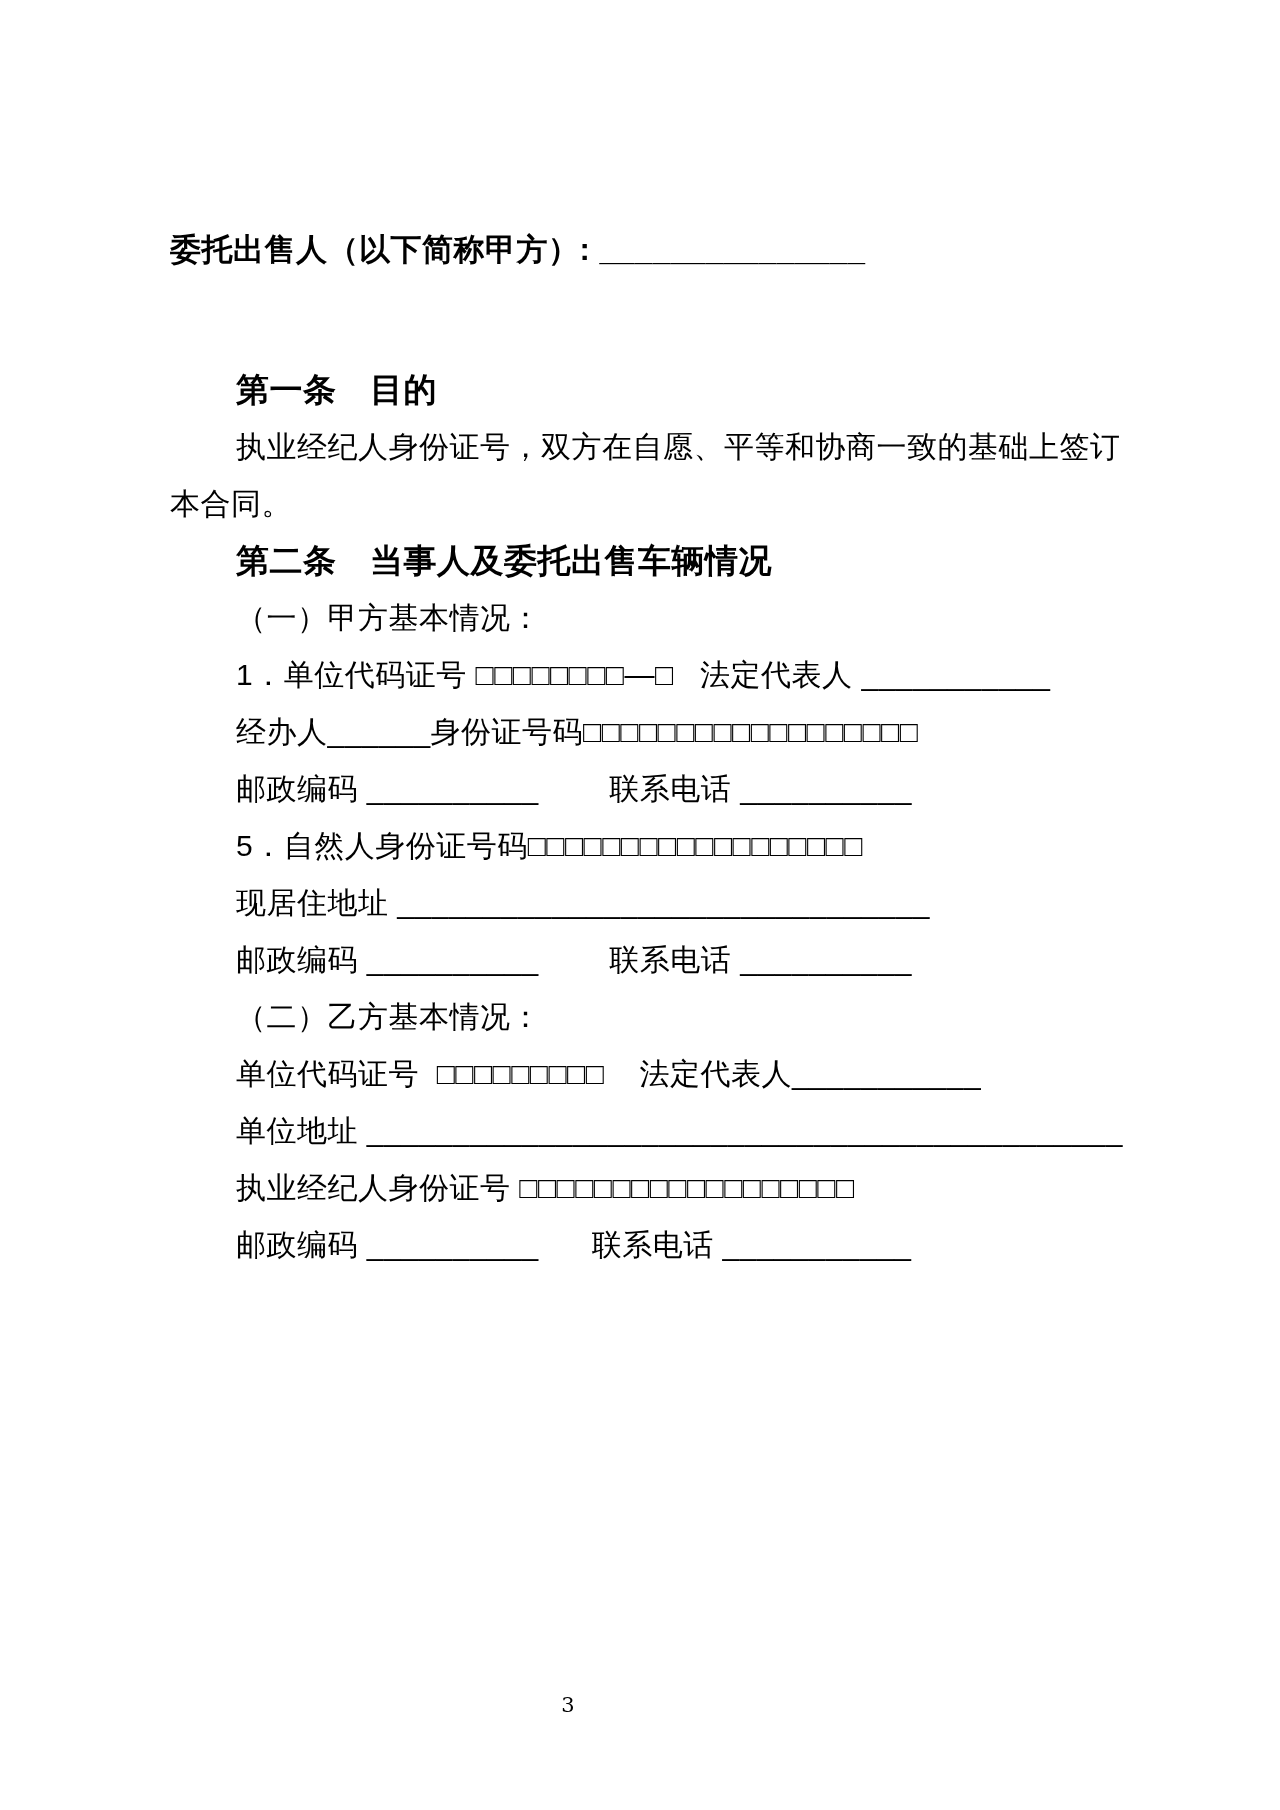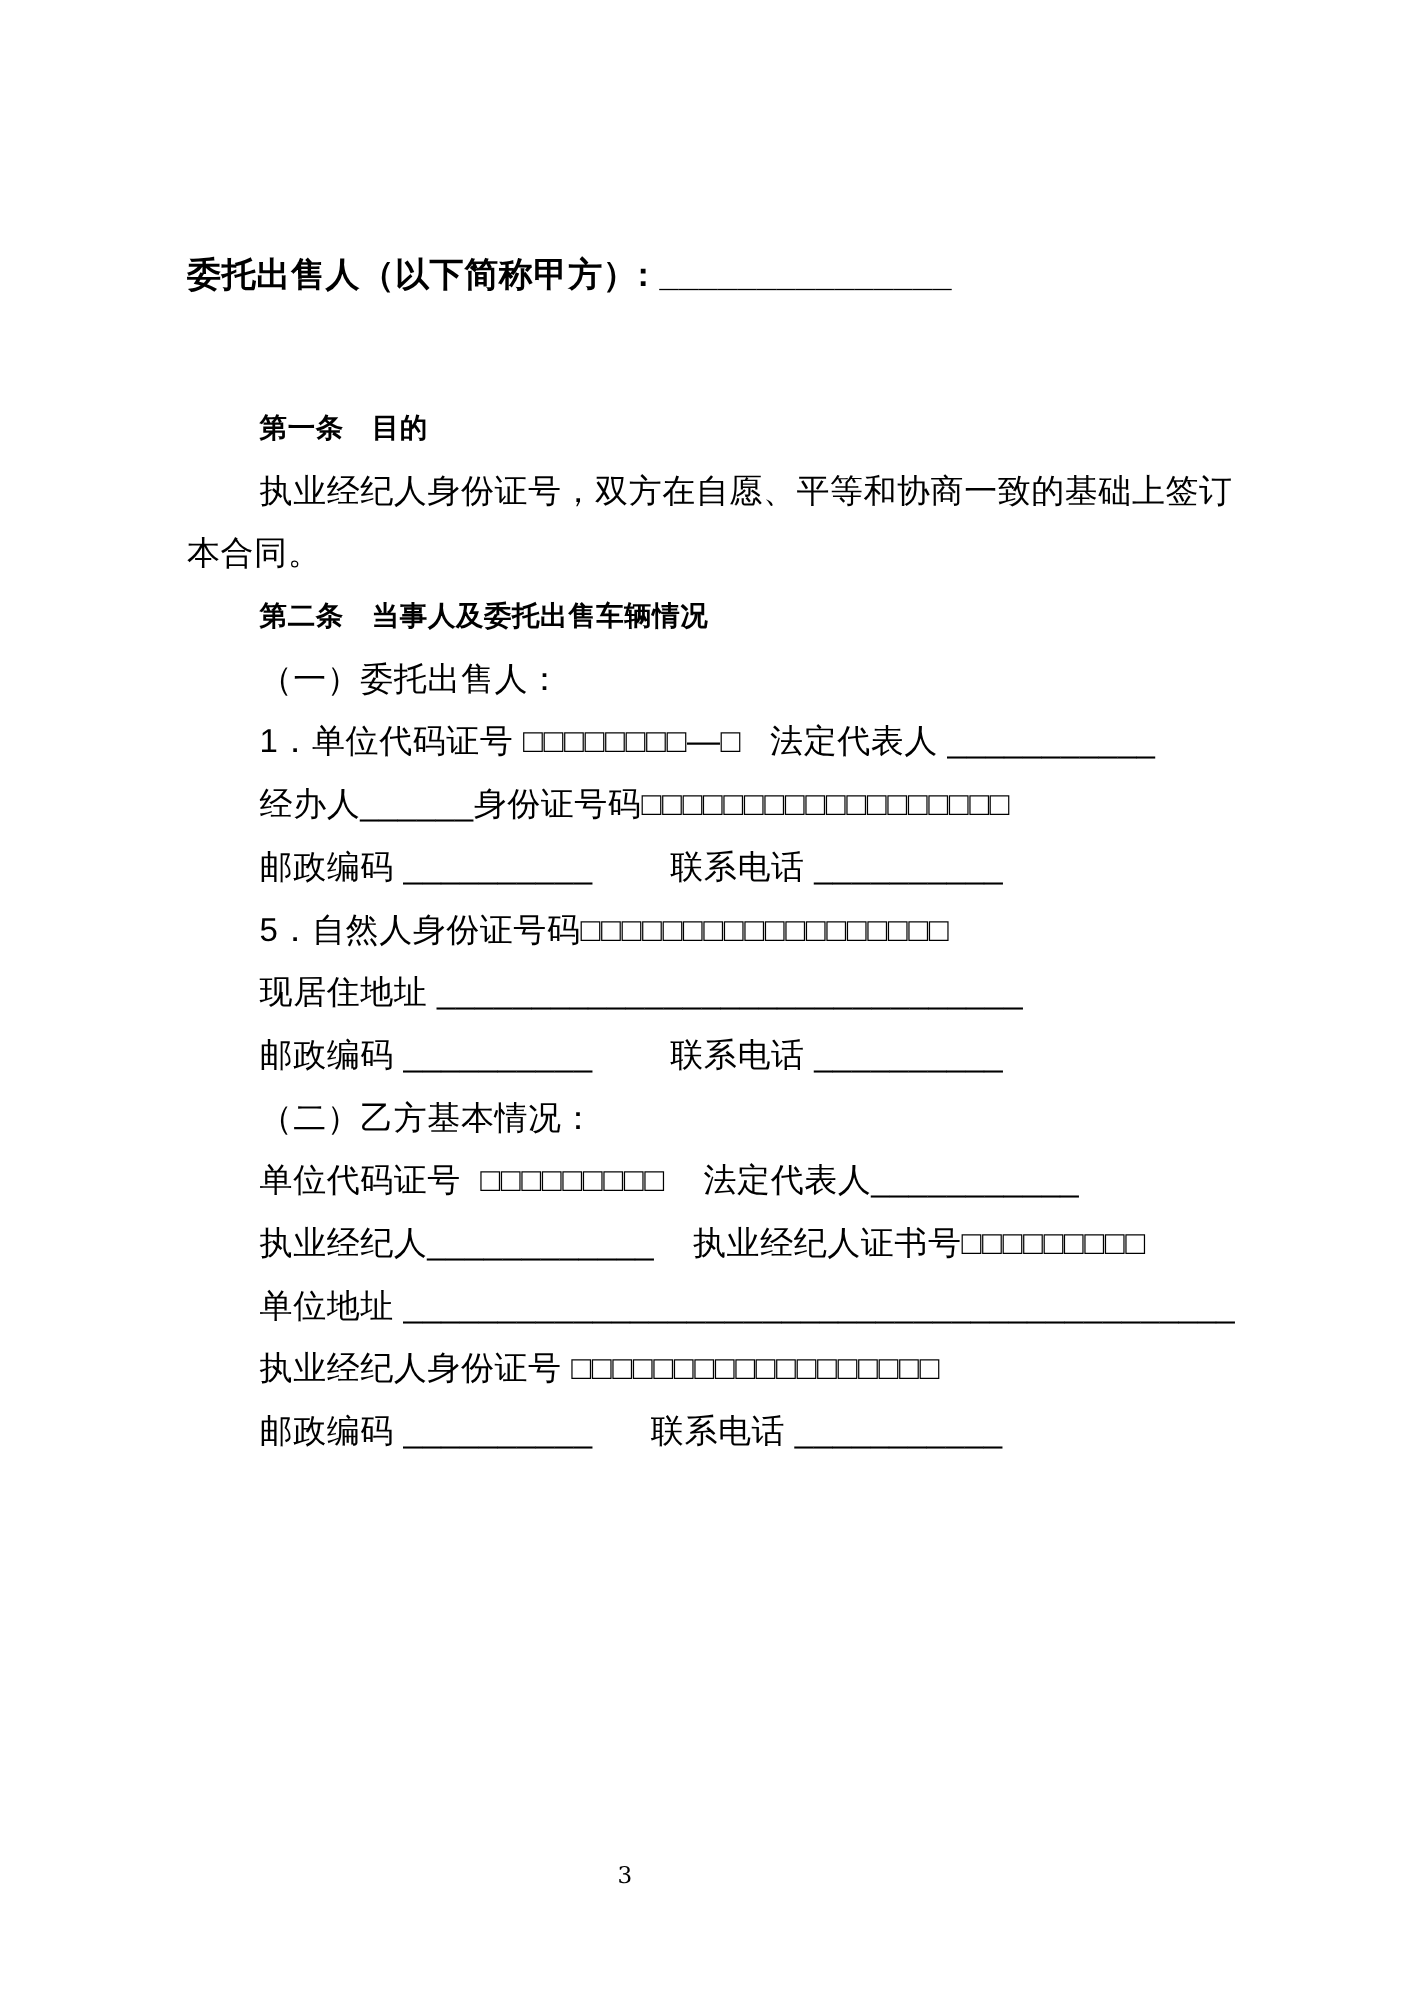--- a/index.html
+++ b/index.html
@@ -35,21 +35,21 @@
   .party {
     font-size: 31px;
     font-weight: bold;
     line-height: 63px;
     padding-left: 0;
     white-space: pre-wrap;
     letter-spacing: 0.5px;
   }
   .heading {
     font-weight: bold;
-    font-size: 25px;
+    font-size: 33px;
   }
   .spacer-lg { height: 80px; }
   .page-number {
     position: absolute;
     top: 1690px;
     left: 0;
     width: 100%;
     text-align: center;
     font-family: "DejaVu Serif", serif;
     font-size: 21px;
@@ -64,30 +64,29 @@
 
     <div class="party">委托出售人（以下简称甲方）: _______________</div>
 
     <div class="spacer-lg"></div>
 
     <div class="line heading">第一条　目的</div>
     <div class="line">执业经纪人身份证号，双方在自愿、平等和协商一致的基础上签订</div>
     <div class="line flush">本合同。</div>
 
     <div class="line heading">第二条　当事人及委托出售车辆情况</div>
-    <div class="line">（一）委托出售人：</div>
+    <div class="line">（一）甲方基本情况：</div>
     <div class="line">1．单位代码证号 □□□□□□□□—□   法定代表人 ___________</div>
     <div class="line">经办人______身份证号码□□□□□□□□□□□□□□□□□□</div>
     <div class="line">邮政编码 __________        联系电话 __________</div>
     <div class="line">5．自然人身份证号码□□□□□□□□□□□□□□□□□□</div>
     <div class="line">现居住地址 _______________________________</div>
     <div class="line">邮政编码 __________        联系电话 __________</div>
     <div class="line">（二）乙方基本情况：</div>
     <div class="line">单位代码证号  □□□□□□□□□    法定代表人___________</div>
-    <div class="line">执业经纪人____________    执业经纪人证书号□□□□□□□□□</div>
     <div class="line">单位地址 ____________________________________________</div>
     <div class="line">执业经纪人身份证号 □□□□□□□□□□□□□□□□□□</div>
     <div class="line">邮政编码 __________      联系电话 ___________</div>
 
     <div class="spacer-lg"></div>
 
 
   </div>
 
   <div class="page-number">3</div>

